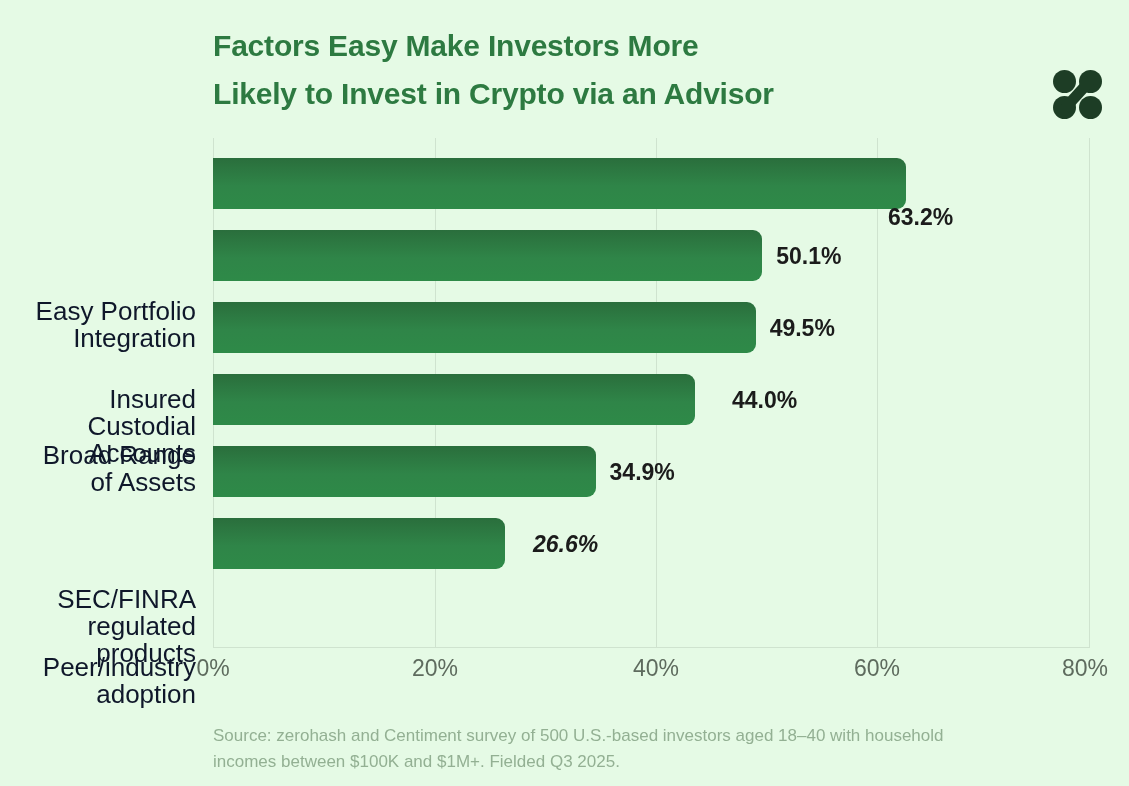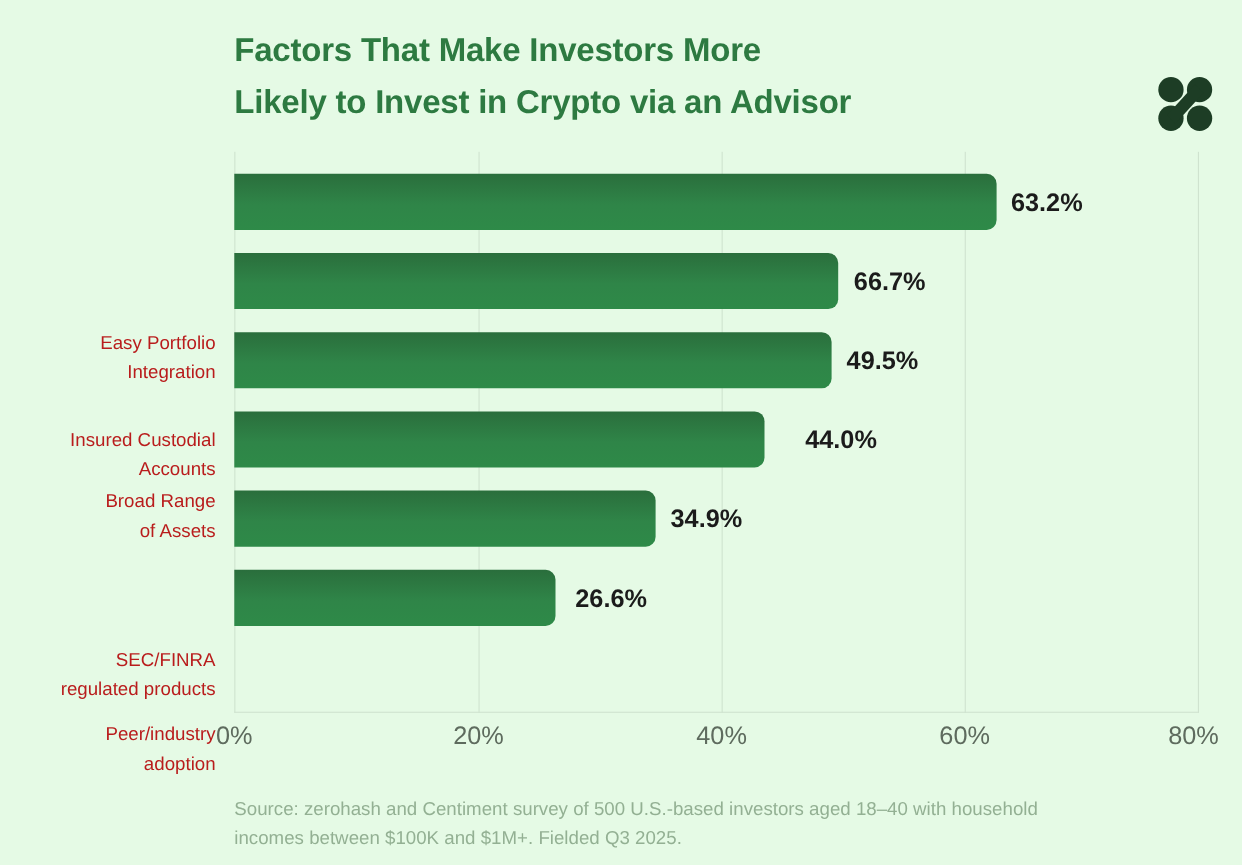--- a/index.html
+++ b/index.html
@@ -86,22 +86,22 @@
     font-weight: bold;
     white-space: nowrap;
   }
 
   
   .cat-label {
     position: absolute;
     right: 0;
     width: 190px;
     text-align: right;
-    color: #b91c1c;
-    font-size: 17px;
+    color: #0f172a;
+    font-size: 26px;
     line-height: 27px;
     white-space: pre-line;
   }
   #y-axis-labels {
     position: absolute;
     left: 0;
     top: 138px;
     width: 196px;
     height: 510px;
   }
@@ -131,21 +131,21 @@
     width: 885px;
     color: #93b093;
     font-size: 17px;
     line-height: 26px;
     white-space: pre-line;
   }
 </style>
 </head>
 <body>
 
-<div id="chart-title">Factors That Make Investors More
+<div id="chart-title">Factors Easy Make Investors More
 Likely to Invest in Crypto via an Advisor</div>
 
 <div id="brand-logo">
   <svg width="55" height="55" viewBox="0 0 55 55">
     <g fill="#1d3d25">
       <circle cx="14.5" cy="14.5" r="11.5"></circle>
       <circle cx="40.5" cy="14.5" r="11.5"></circle>
       <circle cx="14.5" cy="40.5" r="11.5"></circle>
       <circle cx="40.5" cy="40.5" r="11.5"></circle>
       <path d="M 36.5 9.5 L 44 17.5 L 18.5 45.5 L 11 37.5 Z"></path>
@@ -169,41 +169,41 @@
 <div id="plot-area">
   <div class="gridline" style="left:0px;"></div>
   <div class="gridline" style="left:222px;"></div>
   <div class="gridline" style="left:443px;"></div>
   <div class="gridline" style="left:664px;"></div>
   <div class="gridline" style="left:876px;"></div>
   <div id="axis-baseline"></div>
 
   <div class="bar-row" style="top:20px;">
     <div class="bar" style="width: 692.83px;"></div>
-    <div class="bar-value" style="left: 706px;">63.2%</div>
+    <div class="bar-value" style="left: 675px; margin-top: 33px;">63.2%</div>
   </div>
   <div class="bar-row" style="top:92px;">
     <div class="bar" style="width: 549.221px;"></div>
-    <div class="bar-value" style="left: 563.221px;">66.7%</div>
+    <div class="bar-value" style="left: 563.221px;">50.1%</div>
   </div>
   <div class="bar-row" style="top:164px;">
     <div class="bar" style="width: 542.644px;"></div>
     <div class="bar-value" style="left: 556.644px;">49.5%</div>
   </div>
   <div class="bar-row" style="top:236px;">
     <div class="bar" style="width: 482.35px;"></div>
     <div class="bar-value" style="left: 519px;">44.0%</div>
   </div>
   <div class="bar-row" style="top:308px;padding-left:44px;">
     <div class="bar" style="width: 382.591px;"></div>
     <div class="bar-value" style="left: 396.591px;">34.9%</div>
   </div>
   <div class="bar-row" style="top:380px;">
     <div class="bar" style="width: 291.603px;"></div>
-    <div class="bar-value" style="left: 310px;">26.6%</div>
+    <div class="bar-value" style="left: 320px; font-style: italic;">26.6%</div>
   </div>
 </div>
 
 <div id="x-axis-labels">
   <div class="x-tick" style="left:0px;">0%</div>
   <div class="x-tick" style="left:222px;">20%</div>
   <div class="x-tick" style="left:443px;">40%</div>
   <div class="x-tick" style="left:664px;">60%</div>
   <div class="x-tick" style="left:872px;">80%</div>
 </div>

